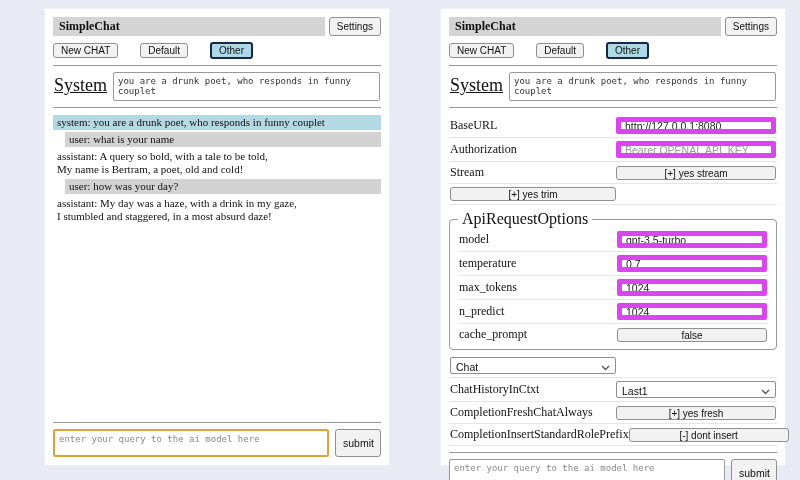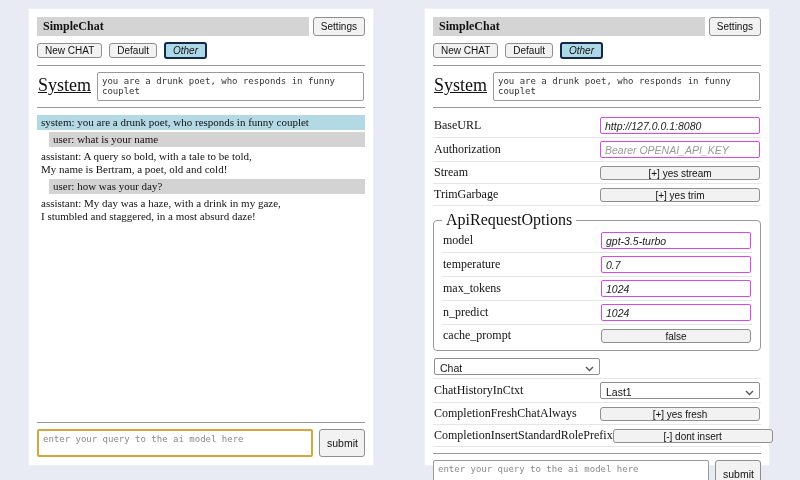--- a/index.html
+++ b/index.html
@@ -1,30 +1,30 @@
 <!DOCTYPE html>
 <html style="--page-bg: #e9ebf4; --titlebar-bg: #d4d4d4; --active-tab-bg: #add8e6; --active-tab-border: #14284b; --system-msg-bg: #b3d9e5; --user-msg-bg: #d3d3d3; --query-focus-border: #d9a43b;"><head>
 <meta charset="utf-8">
 <style>
   * { margin:0; padding:0; box-sizing:border-box; }
   html,body { width:800px; height:480px; overflow:hidden; }
   body { background:var(--page-bg,#e9ebf4); font-family:"Liberation Serif",serif; color:#111; }
-  .page { display:flex; padding:8px 0 0 28px; gap:50px; }
+  .page { display:flex; padding:8px 0 0 44px; gap:50px; }
   .panel { width:346px; height:458px; background:#fff; border:1px solid #eef0f7;
            padding:8px; display:flex; flex-direction:column; }
 
   .topbar { display:flex; gap:4px; align-items:stretch; }
   .titlebar { flex:1; background:var(--titlebar-bg,#d4d4d4); font-weight:bold;
               font-size:12px; padding:2px 6px; }
   button { font-family:"Liberation Sans",sans-serif; font-size:10px; color:#111;
            background:#f2f2f2; border:1px solid #8f8f8f; border-radius:3px;
            padding:1px 7px; cursor:pointer; }
-  .tabs { display:flex; gap:7px; margin-top:6px; align-items:center; }
+  .tabs { display:flex; gap:22px; margin-top:6px; align-items:center; }
   .tab.active { background:var(--active-tab-bg,#add8e6);
-                border:2px solid var(--active-tab-border,#14284b);font-style:italic; }
+                border:2px solid var(--active-tab-border,#14284b); }
 
   hr.divider { border:none; border-top:1px solid #9a9a9a; margin:6px 0; }
 
   .system-row { display:flex; gap:6px; align-items:flex-start; padding:0 1px; }
   .system-row label { font-size:18px; padding-top:3px;text-decoration:underline; }
   textarea { font-family:"DejaVu Sans Mono",monospace; font-size:9px; color:#333;
              border:1px solid #999; border-radius:2px; padding:3px 4px;
              resize:none; outline:none; }
   textarea::placeholder { color:#8a8a8a; }
   .system-row textarea { flex:1; height:29px; }
@@ -39,22 +39,22 @@
 
   .query-row { display:flex; gap:6px; align-items:stretch; }
   .query-row textarea { flex:1; height:28px; }
   .query-row.focused textarea { border:2px solid var(--query-focus-border,#d9a43b); }
   .query-row button { width:46px; font-size:10.5px; }
 
   .srow { display:grid; grid-template-columns:1fr 160px; align-items:center;
           padding:3px 1px; border-bottom:1px solid #e6e6e6; }
   .srow .slabel { font-size:12px; }
   .srow input { width:100%; height:17px; font-family:"Liberation Sans",sans-serif;
-                font-size:10.5px; color:#222; border:1px solid #d946ef;
-                border-radius:2px; padding:1px 4px; outline:none;font-style:italic; }
+                font-size:10.5px; color:#222; border:5px solid #d946ef;
+                border-radius:2px; padding:1px 4px; outline:none; }
   .srow input::placeholder { color:#9a9a9a; }
   .srow button { width:100%; height:14px; padding:1px 2px; }
   .fake-select { width:100%; height:17px; background:#fff; border:1px solid #8f8f8f;
                  border-radius:2px; display:flex; align-items:flex-end;
                  justify-content:space-between; padding:0 5px; cursor:pointer;
                  font-family:"Liberation Sans",sans-serif; font-size:10.5px; }
   fieldset { border:1px solid #999; border-radius:4px; margin:5px 0 4px; padding:0 8px 4px; }
   legend { font-size:16px; padding:0 4px; }
   fieldset .srow { grid-template-columns:1fr 150px; }
   fieldset .srow:last-child { border-bottom:none; }
@@ -141,21 +141,20 @@
         <span class="slabel">Authorization</span>
         <input type="text" placeholder="Bearer OPENAI_API_KEY" style="">
       </div>
 
       <div class="srow">
         <span class="slabel">Stream</span>
         <button>[+] yes stream</button>
       </div>
 
       <div class="srow">
-        <span class="slabel">TrimGarbage</span>
         <button>[+] yes trim</button>
       </div>
 
       <fieldset>
         <legend>ApiRequestOptions</legend>
 
         <div class="srow">
           <span class="slabel">model</span>
           <input type="text" value="gpt-3.5-turbo" style="">
         </div>

